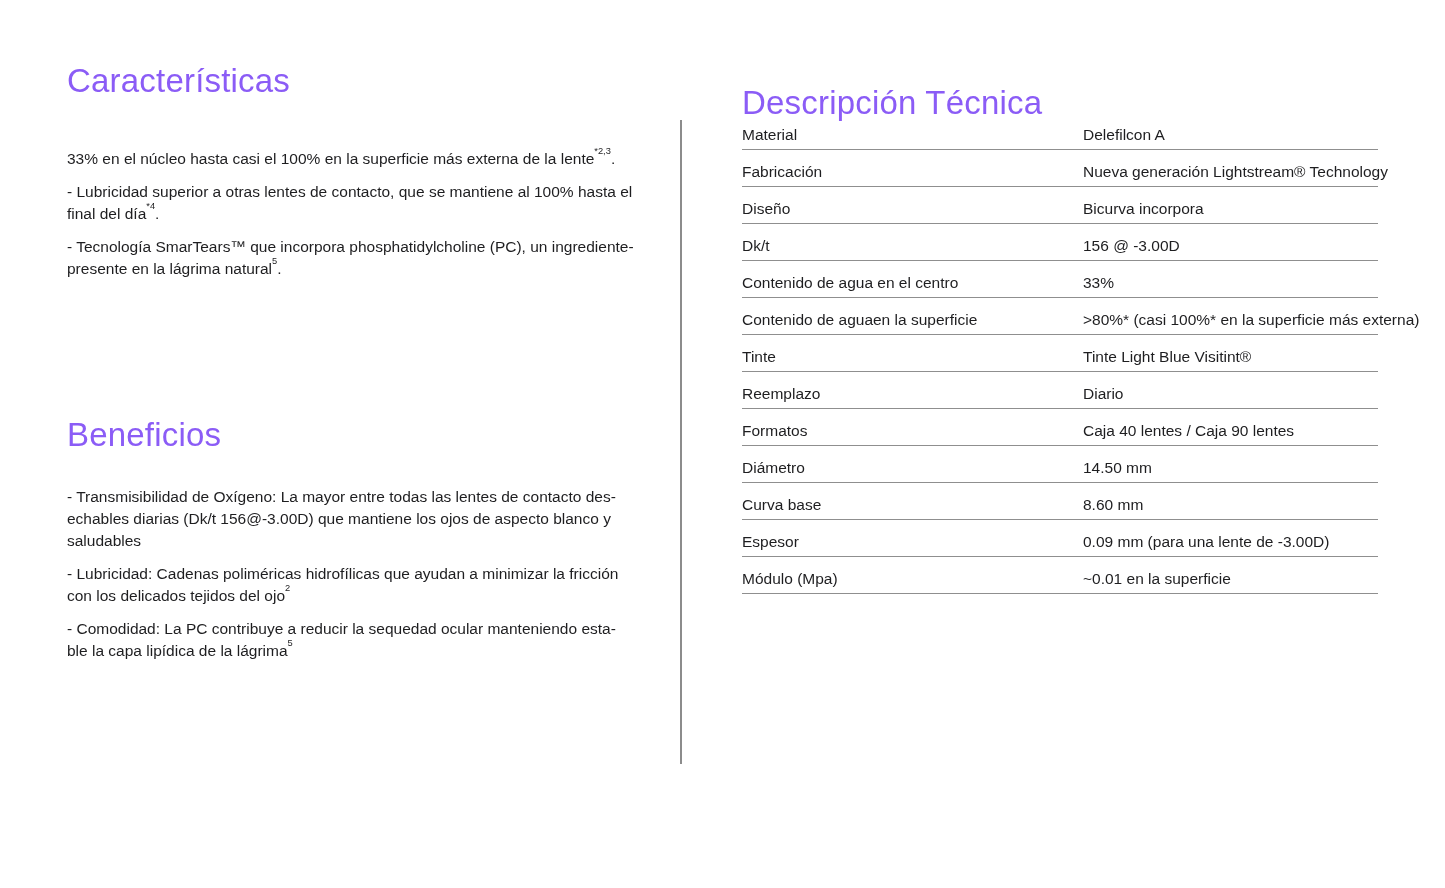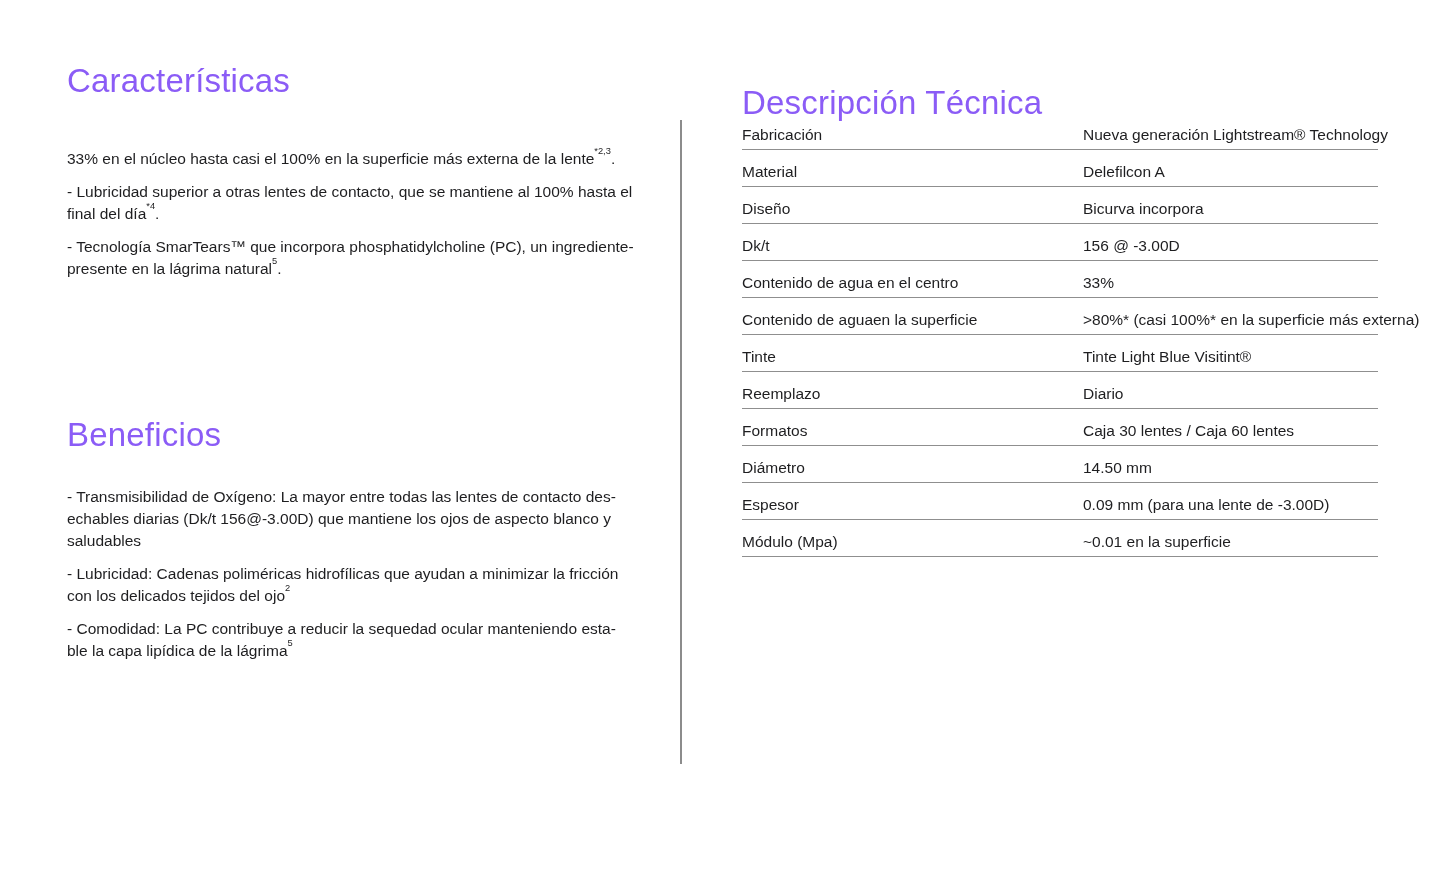--- a/index.html
+++ b/index.html
@@ -83,26 +83,26 @@
   <p><span>- Lubricidad: Cadenas poliméricas hidrofílicas que ayudan a minimizar la fricción</span><br><span>con los delicados tejidos del ojo</span><sup>2</sup></p>
   <p><span>- Comodidad: La PC contribuye a reducir la sequedad ocular manteniendo esta-</span><br><span>ble la capa lipídica de la lágrima</span><sup>5</sup></p>
 </div>
 
 <div class="divider"></div>
 
 <h1 class="section-title" id="tech-title">Descripción Técnica</h1>
 
 <div id="tech-table">
   <div class="spec-row">
+    <span class="spec-label">Material</span>
+    <span class="spec-value">Delefilcon A</span>
+  </div>
+  <div class="spec-row">
     <span class="spec-label">Fabricación</span>
     <span class="spec-value">Nueva generación Lightstream® Technology</span>
-  </div>
-  <div class="spec-row">
-    <span class="spec-label">Material</span>
-    <span class="spec-value">Delefilcon A</span>
   </div>
   <div class="spec-row">
     <span class="spec-label">Diseño</span>
     <span class="spec-value">Bicurva incorpora</span>
   </div>
   <div class="spec-row">
     <span class="spec-label">Dk/t</span>
     <span class="spec-value">156 @ -3.00D</span>
   </div>
   <div class="spec-row">
@@ -116,25 +116,29 @@
   <div class="spec-row">
     <span class="spec-label">Tinte</span>
     <span class="spec-value">Tinte Light Blue Visitint®</span>
   </div>
   <div class="spec-row">
     <span class="spec-label">Reemplazo</span>
     <span class="spec-value">Diario</span>
   </div>
   <div class="spec-row">
     <span class="spec-label">Formatos</span>
-    <span class="spec-value">Caja 30 lentes / Caja 60 lentes</span>
+    <span class="spec-value">Caja 40 lentes / Caja 90 lentes</span>
   </div>
   <div class="spec-row">
     <span class="spec-label">Diámetro</span>
     <span class="spec-value">14.50 mm</span>
+  </div>
+  <div class="spec-row">
+    <span class="spec-label">Curva base</span>
+    <span class="spec-value">8.60 mm</span>
   </div>
   <div class="spec-row">
     <span class="spec-label">Espesor</span>
     <span class="spec-value">0.09 mm (para una lente de -3.00D)</span>
   </div>
   <div class="spec-row">
     <span class="spec-label">Módulo (Mpa)</span>
     <span class="spec-value">~0.01 en la superficie</span>
   </div>
 </div>

